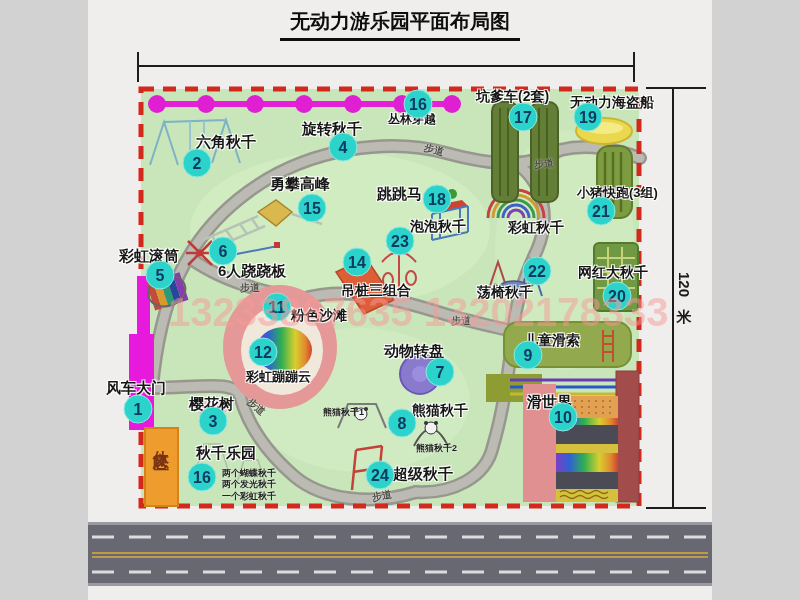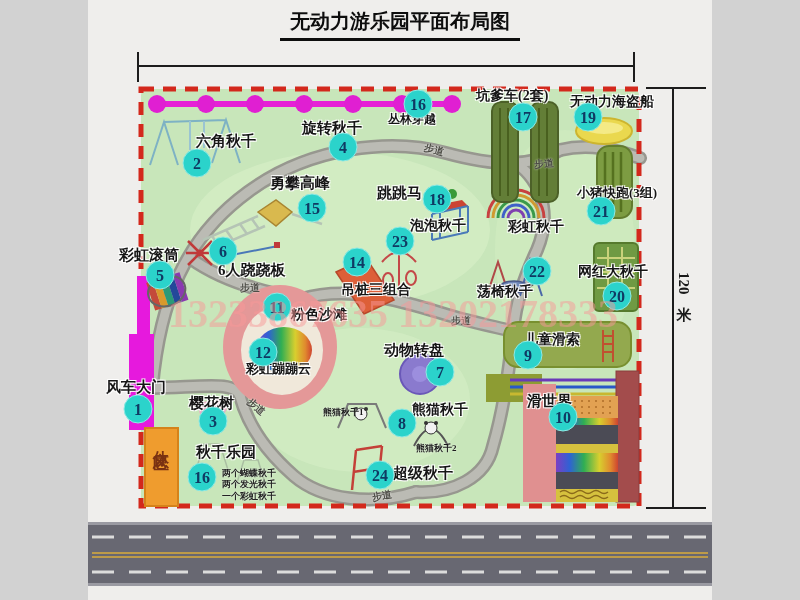--- a/index.html
+++ b/index.html
@@ -1,17 +1,17 @@
 <!DOCTYPE html>
 <html><head>
 <meta charset="utf-8">
 <style>
   html,body{margin:0;padding:0;background:#d2d2d2;}
   .stage{position:relative;width:712px;height:600px;overflow:hidden;
-         font-family:Liberation Serif, serif;background:#d2d2d2;}
+         font-family:Liberation Sans, sans-serif;background:#d2d2d2;}
   .stage svg{position:absolute;left:0;top:0;z-index:1;}
   .lbl{position:absolute;z-index:10;font-weight:bold;color:#161616;white-space:nowrap;line-height:1.05;
        text-shadow:-1px -1px 0 rgba(255,255,255,.9),1px -1px 0 rgba(255,255,255,.9),
                    -1px 1px 0 rgba(255,255,255,.9),1px 1px 0 rgba(255,255,255,.9);}
   .badge{position:absolute;z-index:11;width:27px;height:27px;border-radius:50%;
          background:#2bd3cb;border:1px solid #8ee9e4;color:#0f3a63;font-weight:bold;font-size:16px;
          display:flex;align-items:center;justify-content:center;transform:translate(-50%,-50%);}
   .walk{position:absolute;z-index:9;font-size:10px;font-weight:bold;color:#4d4d46;white-space:nowrap;
         text-shadow:0 0 2px rgba(255,255,255,.8);}
   .sub{position:absolute;z-index:10;font-size:9px;font-weight:bold;color:#1c1c1c;white-space:nowrap;
@@ -272,21 +272,21 @@
   <div class="lbl" style="left:196px;top:134px;font-size:15px">六角秋千</div>
   <div class="lbl" style="left:189px;top:396px;font-size:15px">樱花树</div>
   <div class="lbl" style="left:302px;top:121px;font-size:15px">旋转秋千</div>
   <div class="lbl" style="left:119px;top:248px;font-size:15px">彩虹滚筒</div>
   <div class="lbl" style="left:218px;top:263px;font-size:15px">6人跷跷板</div>
   <div class="lbl" style="left:384px;top:343px;font-size:15px">动物转盘</div>
   <div class="lbl" style="left:412px;top:403px;font-size:14px">熊猫秋千</div>
   <div class="lbl" style="left:524px;top:333px;font-size:14px">儿童滑索</div>
   <div class="lbl" style="left:527px;top:394px;font-size:15px">滑世界</div>
   <div class="lbl" style="left:291px;top:308px;font-size:14px">粉色沙滩</div>
-  <div class="lbl" style="left:246px;top:362px;font-size:13px">彩虹蹦蹦云</div>
+  <div class="lbl" style="left:246px;top:370px;font-size:13px">彩虹蹦蹦云</div>
   <div class="lbl" style="left:388px;top:113px;font-size:12px">丛林穿越</div>
   <div class="lbl" style="left:341px;top:283px;font-size:14px">吊桩三组合</div>
   <div class="lbl" style="left:270px;top:176px;font-size:15px">勇攀高峰</div>
   <div class="lbl" style="left:196px;top:445px;font-size:15px">秋千乐园</div>
   <div class="lbl" style="left:476px;top:89px;font-size:14px">坑爹车(2套)</div>
   <div class="lbl" style="left:377px;top:186px;font-size:15px">跳跳马</div>
   <div class="lbl" style="left:570px;top:95px;font-size:14px">无动力海盗船</div>
   <div class="lbl" style="left:578px;top:265px;font-size:14px">网红大秋千</div>
   <div class="lbl" style="left:577px;top:186px;font-size:13px">小猪快跑(3组)</div>
   <div class="lbl" style="left:477px;top:285px;font-size:14px">荡椅秋千</div>

